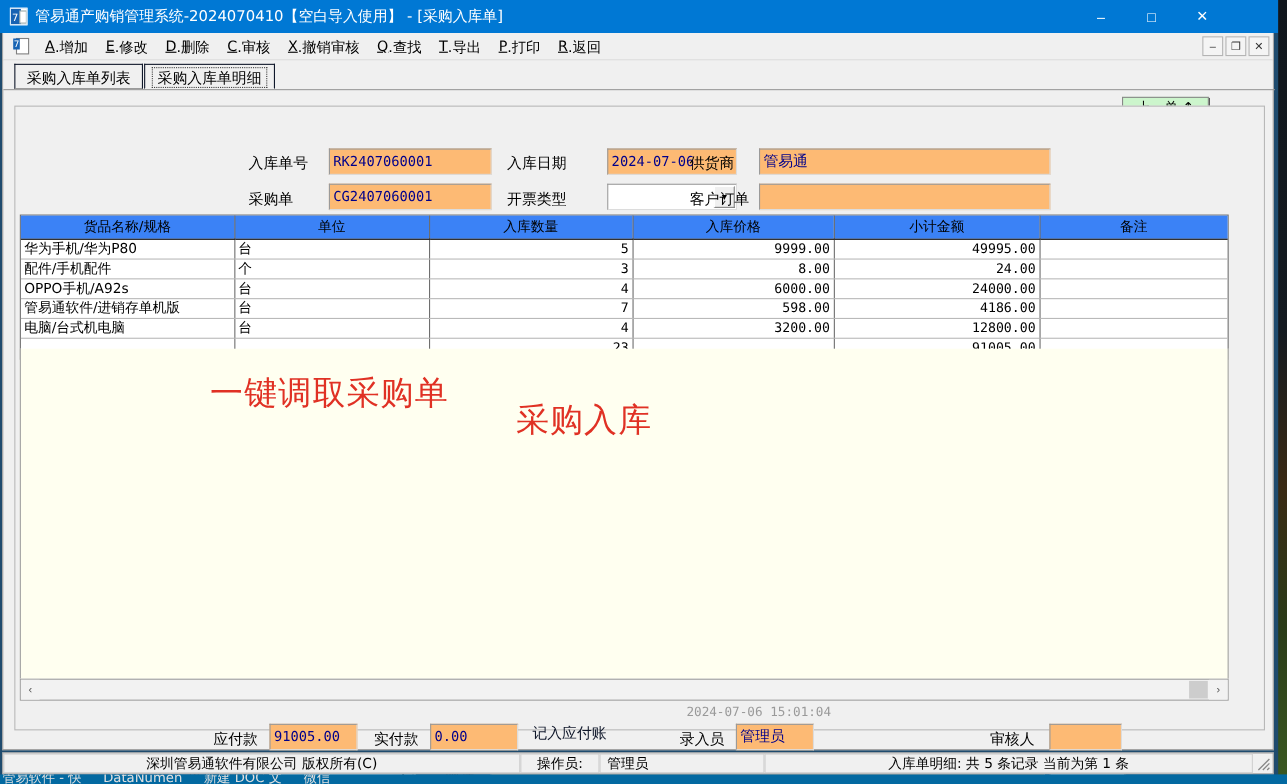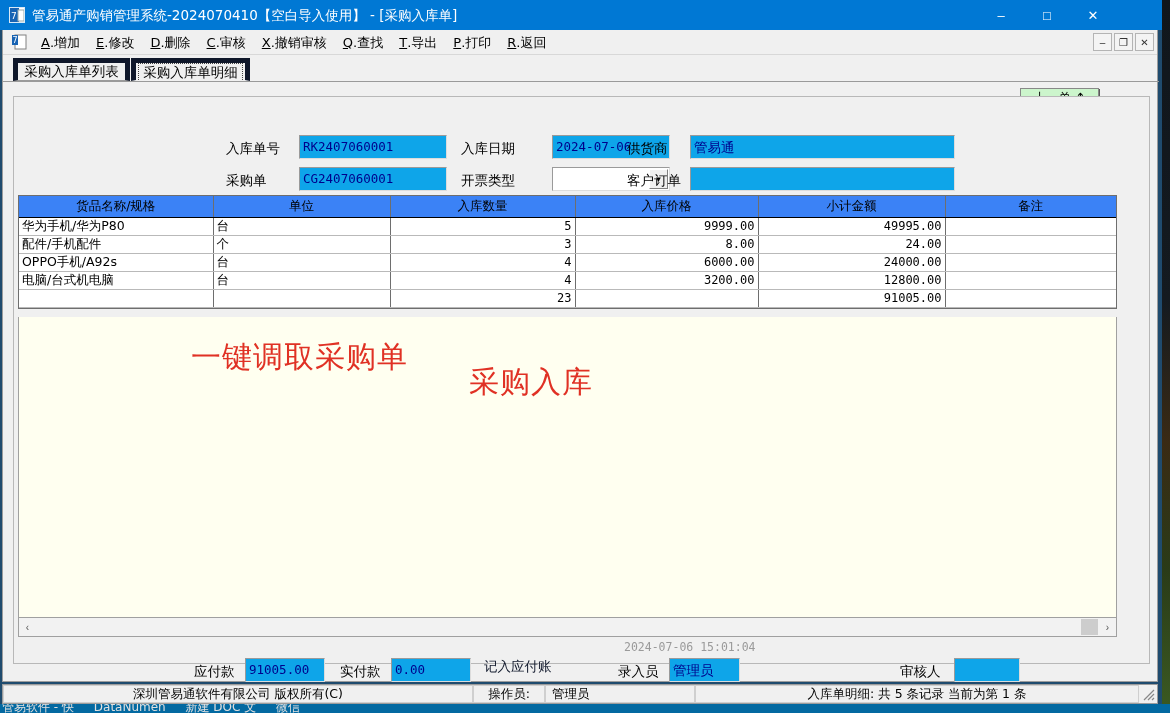--- a/index.html
+++ b/index.html
@@ -82,23 +82,23 @@
   #mdi-max  { right: 24px; }
   #mdi-cls  { right: 3px; }
 
   
   #tabstrip {
     position: absolute; left: 0; top: 25px; width: 100%; height: 27px;
     background: #f0f0f0;
   }
   .tab {
     position: absolute; top: 3px; height: 23px;
-    display: flex; align-items: flex-start; justify-content: center;
+    display: flex; align-items: flex-end; justify-content: center;
     font-size: 13.5px; background: #f0f0f0;
-    border: 5px solid #0f172a;
+    border: 1px solid #0f172a;
     font-family: "DejaVu Sans","Liberation Sans", sans-serif;
     color: #000;
   }
   #tab-0 { left: 10px; width: 117px; border-bottom: 1px solid #9a9a9a; }
   #tab-1 { left: 128px; width: 119px; background: #f0f0f0; border-bottom: 1px solid #f0f0f0; }
   #tab-1 .tab-inner {
     border: 1px dotted #404040; padding: 0 4px; height: 19px;
     display: flex; align-items: center;
   }
   #tabline {
@@ -119,21 +119,21 @@
   #formpanel {
     position: absolute; left: 10px; top: 66px; width: 1137px; height: 568px;
     background: #f0f0f0; border: 1px solid #b8b8b8;
   }
   .flabel {
     position: absolute; font-size: 13.5px; color: #000; white-space: nowrap;
     font-family: "DejaVu Sans","Liberation Sans", sans-serif;
   }
   .ftext {
     position: absolute; height: 24px;
-    background: #0ea5e9;
+    background: #fdba74;
     border: 1px solid #9a9a9a;
     border-right-color: #dcdcdc; border-bottom-color: #dcdcdc;
     color: #00008b; font-size: 12.5px;
     padding: 0 3px; line-height: 22px;
     font-family: "DejaVu Sans Mono","Liberation Mono", monospace;
     white-space: nowrap; overflow: hidden;
   }
   .ftext.cn { font-family: "DejaVu Sans","Liberation Sans", sans-serif; font-size: 13.5px; }
   .fcombo {
     position: absolute; height: 24px;
@@ -402,20 +402,28 @@
             </tr>
             <tr>
               <td class="cn">OPPO手机/A92s</td>
               <td class="cn">台</td>
               <td class="num">4</td>
               <td class="num">6000.00</td>
               <td class="num">24000.00</td>
               <td></td>
             </tr>
             <tr>
+              <td class="cn">管易通软件/进销存单机版</td>
+              <td class="cn">台</td>
+              <td class="num">7</td>
+              <td class="num">598.00</td>
+              <td class="num">4186.00</td>
+              <td></td>
+            </tr>
+            <tr>
               <td class="cn">电脑/台式机电脑</td>
               <td class="cn">台</td>
               <td class="num">4</td>
               <td class="num">3200.00</td>
               <td class="num">12800.00</td>
               <td></td>
             </tr>
             <tr>
               <td class="cn"></td>
               <td class="cn"></td>

